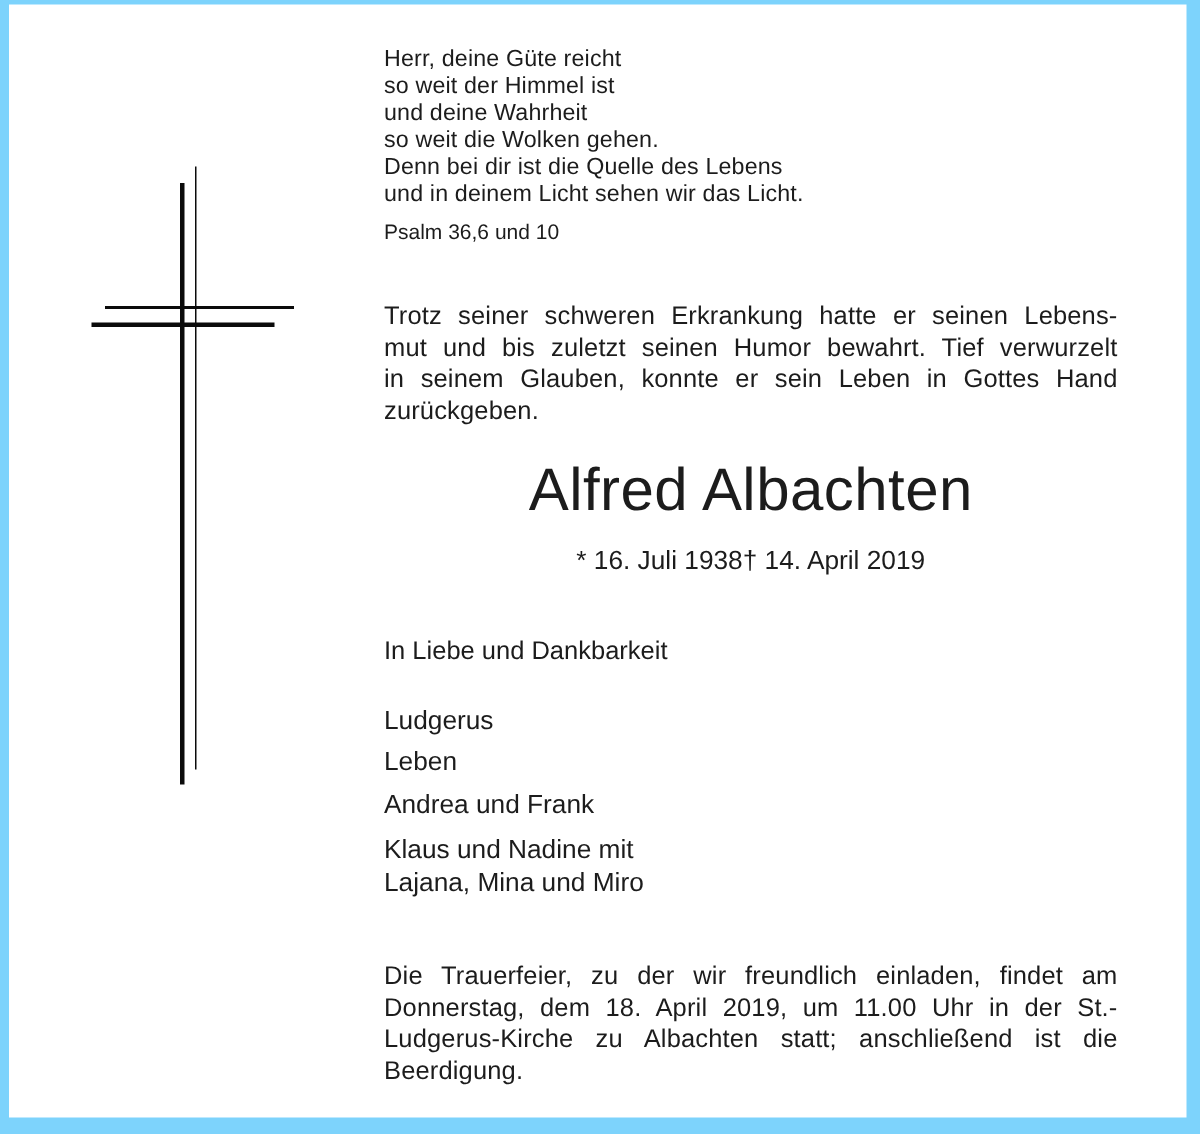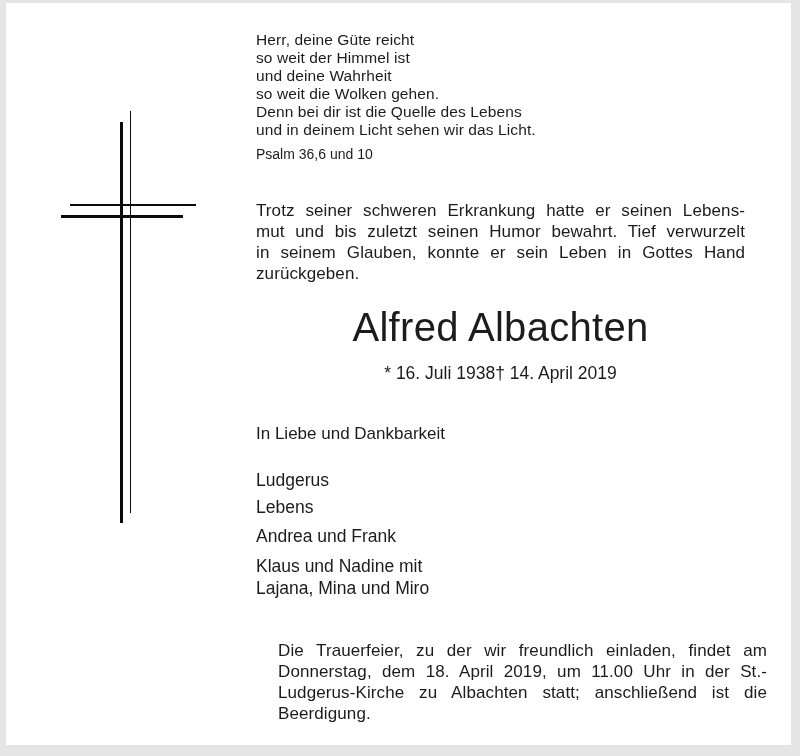--- a/index.html
+++ b/index.html
@@ -4,21 +4,21 @@
 <style>
   html, body {
     margin: 0;
     padding: 0;
     background: #ffffff;
   }
   .page {
     position: relative;
     width: 800px;
     height: 756px;
-    background: #e5e5e5;
+    background: #7dd3fc;
     font-family: "Liberation Sans", "DejaVu Sans", sans-serif;
     color: #1c1c1c;
     overflow: hidden;
   }
   .sheet {
     position: absolute;
     left: 6px;
     top: 3px;
     width: 785px;
     height: 742px;
@@ -51,21 +51,21 @@
     text-align: center;
   }
   .para {
     left: 256px;
     width: 489px;
     font-size: 17px;
     line-height: 21px;
     letter-spacing: 0.1px;
   }
   .intro { top: 200px; }
-  .funeral { top: 640px; margin-left: 22px; }
+  .funeral { top: 640px; }
   .just { text-align: justify; text-align-last: justify; }
 
   .name {
     left: 256px;
     width: 489px;
     top: 304px;
     font-size: 40px;
     line-height: 46px;
     text-align: center;
     font-weight: 400;
@@ -134,21 +134,21 @@
 
   <div class="abs dates">
     <span>* 16. Juli 1938</span>
     <span>† 14. April 2019</span>
   </div>
 
   <div class="abs farewell">In Liebe und Dankbarkeit</div>
 
   <div class="abs mourners">
     <div class="mourner-line">Ludgerus</div>
-    <div class="mourner-line m-gap-a">Lebens</div>
+    <div class="mourner-line m-gap-a">Leben</div>
     <div class="mourner-line m-gap-b">Andrea und Frank</div>
     <div class="mourner-line m-gap-c">Klaus und Nadine mit</div>
     <div class="mourner-line m-gap-d">Lajana, Mina und Miro</div>
   </div>
 
   <div class="abs para funeral">
     <div class="just">Die Trauerfeier, zu der wir freundlich einladen, findet am</div>
     <div class="just">Donnerstag, dem 18. April 2019, um 11.00 Uhr in der St.-</div>
     <div class="just">Ludgerus-Kirche zu Albachten statt; anschließend ist die</div>
     <div>Beerdigung.</div>

